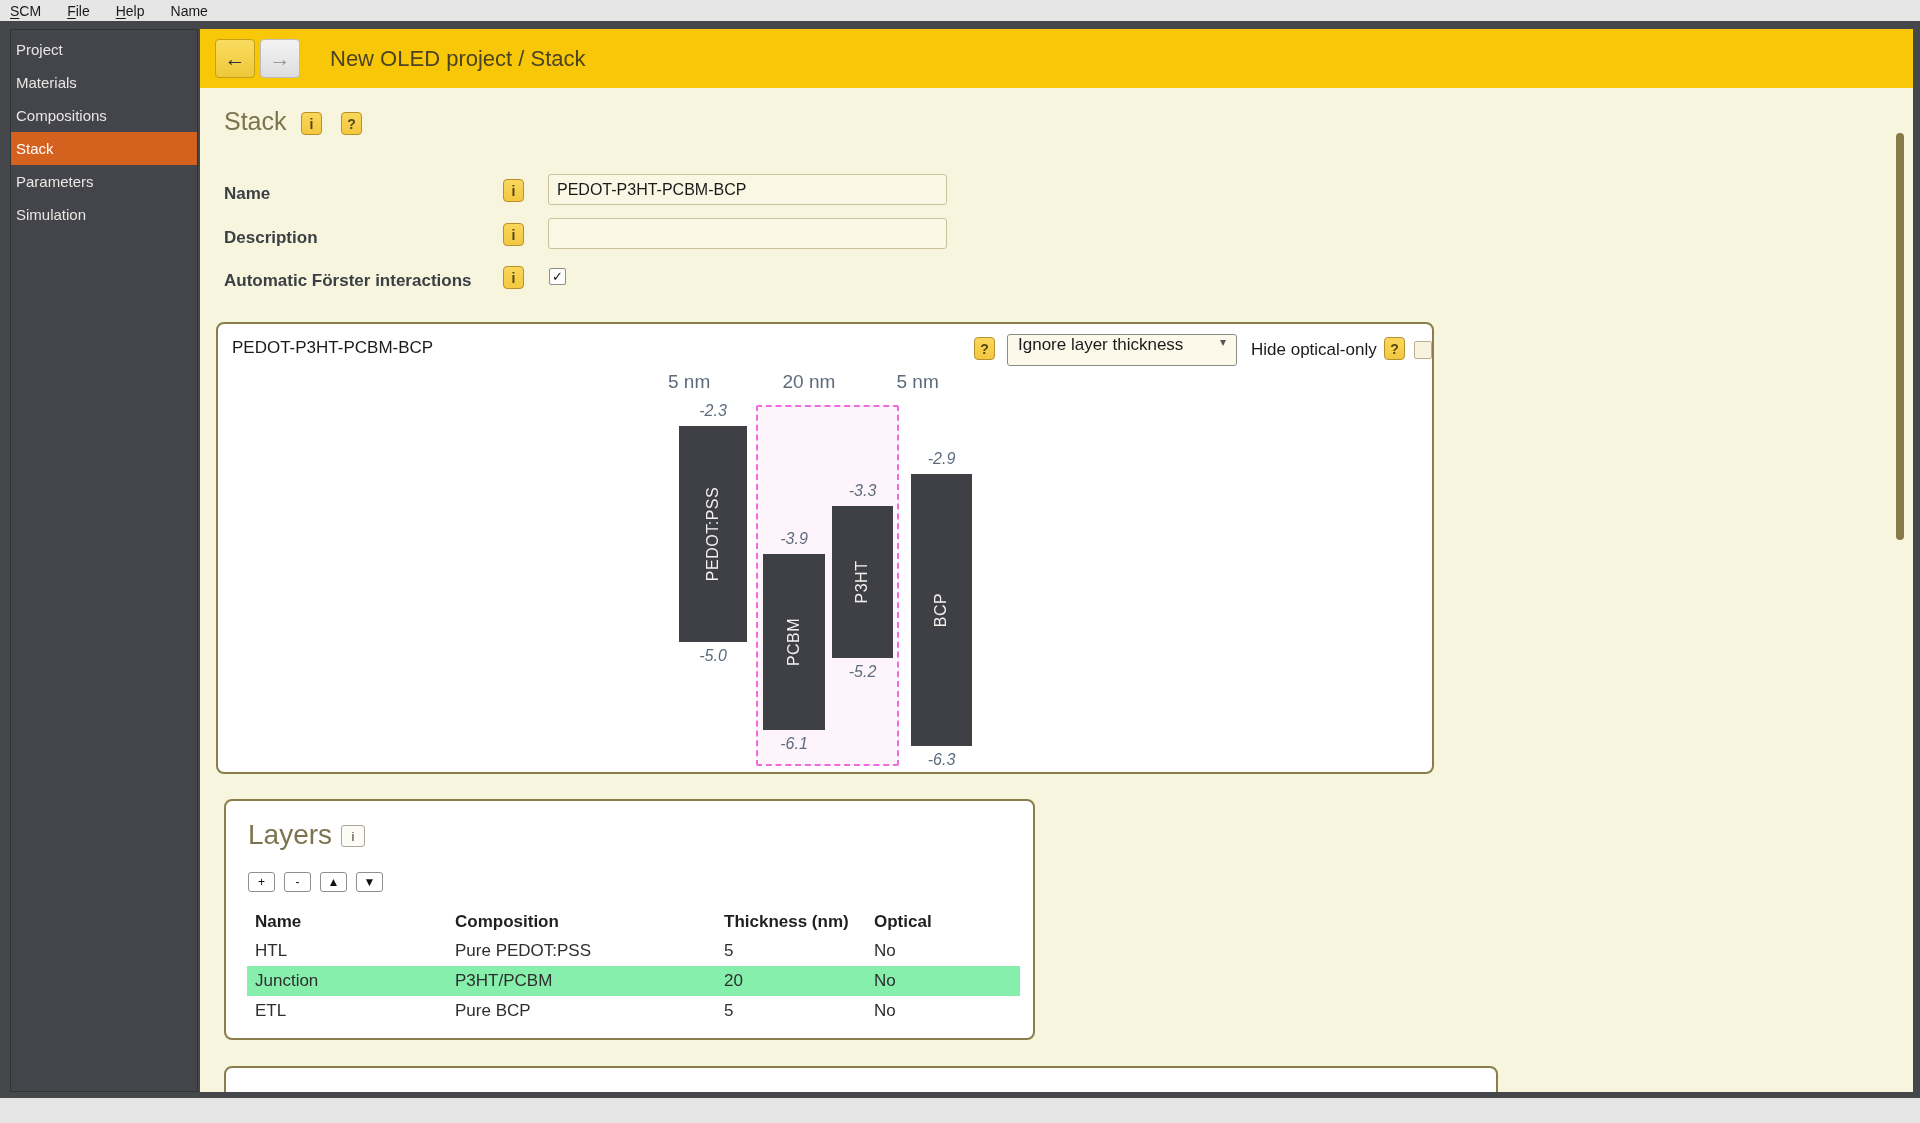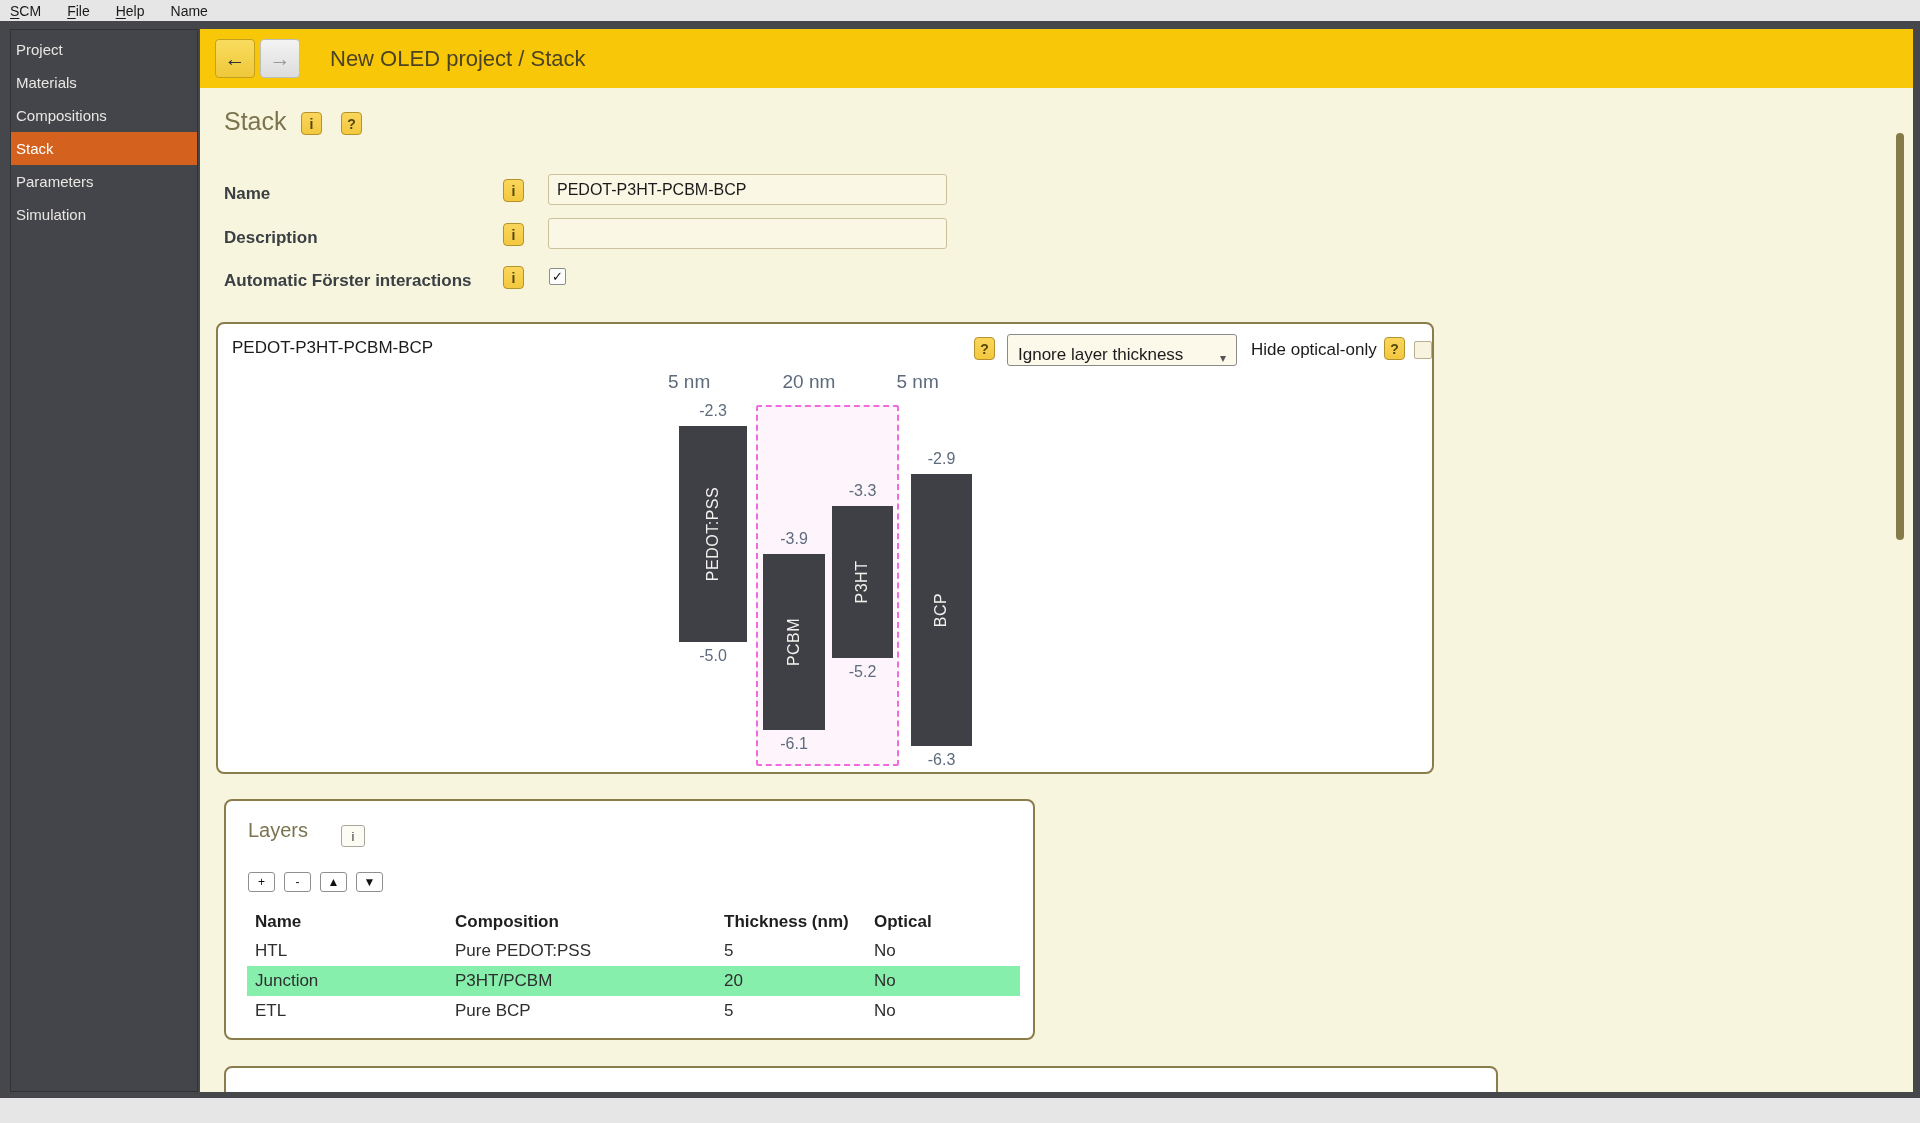--- a/index.html
+++ b/index.html
@@ -27,41 +27,41 @@
   
   .topbar{left:200px;top:29px;width:1713px;height:59px;background:#F8C808;}
   .navbtn{position:absolute;width:40px;height:39px;border-radius:4px;display:flex;align-items:center;justify-content:center;font-size:21px;box-sizing:border-box;cursor:pointer;}
   .navbtn.back{left:15px;top:10px;background:linear-gradient(#F9DC5E,#EFC83A);border:1px solid #C3A01B;color:#2F3340;}
   .navbtn.fwd{left:60px;top:10px;background:linear-gradient(#F3F3F3,#DDDDDD);border:1px solid #BDBDBD;color:#9A9A9A;}
   .topbar-title{position:absolute;left:130px;top:0;height:59px;line-height:59px;font-size:22px;color:#4B4323;}
 
   
   .content{left:200px;top:88px;width:1713px;height:1004px;background:#F8F5DE;overflow:hidden;}
   .page-title{font-size:25px;color:#7C744E;}
-  .h-olive{font-size:20px;color:#7C744E;}
+  .h-olive{font-size:28px;color:#7C744E;}
   .lbl{font-size:17px;font-weight:bold;color:#3B4045;white-space:nowrap;}
 
   .btn-ys{width:21px;height:23px;border-radius:4px;background:linear-gradient(#FAD65C,#F3C83E);border:1px solid #B5922B;color:#54460F;font-size:14px;font-weight:bold;display:flex;align-items:center;justify-content:center;box-sizing:border-box;cursor:pointer;}
   .btn-ls{width:24px;height:22px;border-radius:3px;background:#FCFBF4;border:1px solid #A9A69B;color:#3B3B3B;font-size:13px;display:flex;align-items:center;justify-content:center;box-sizing:border-box;cursor:pointer;}
 
   .tinput{background:#FAF7E5;border:1px solid #CBC29D;border-radius:3px;height:31px;width:399px;box-sizing:border-box;padding:0 8px;font-size:16px;color:#1A1A1A;font-family:inherit;outline:none;}
   .chk{width:17px;height:17px;background:#FDFDFC;border:1px solid #8E8E8E;border-radius:2px;box-sizing:border-box;display:flex;align-items:center;justify-content:center;font-size:13px;font-weight:bold;color:#111;cursor:pointer;}
   .chk.cream{background:#F7F3DE;border:1px solid #B9B094;width:18px;height:18px;}
 
   
   .panel{background:#FFFFFF;border:2px solid #8A7D4B;border-radius:8px;box-sizing:border-box;}
   .panel-title{font-size:17px;color:#1B1B1B;}
 
-  .dropdown{width:230px;height:32px;background:#FCF9EA;border:1px solid #8B8B8B;border-radius:3px;box-sizing:border-box;display:flex;align-items:flex-end;padding:0 10px;font-size:17px;color:#1B1B1B;cursor:pointer;}
+  .dropdown{width:230px;height:32px;background:#FCF9EA;border:1px solid #8B8B8B;border-radius:3px;box-sizing:border-box;display:flex;align-items:flex-start;padding:0 10px;font-size:17px;color:#1B1B1B;cursor:pointer;}
   .dropdown .dd-arrow{margin-left:auto;font-size:12px;color:#555;}
 
   
   .ebar{position:absolute;background:#3F3F46;display:flex;align-items:center;justify-content:center;cursor:pointer;}
   .ebar .vtxt{transform:rotate(-90deg);white-space:nowrap;color:#F2F1ED;font-size:16px;letter-spacing:0.5px;}
-  .evl{position:absolute;text-align:center;font-size:16px;color:#5D6B7C;height:18px;line-height:18px;}
+  .evl{position:absolute;text-align:center;font-size:16px;color:#5D6B7C;height:18px;line-height:18px;font-style:italic;}
   .nm-lbl{position:absolute;text-align:left;font-size:19px;color:#5D6B7C;height:18px;line-height:18px;}
   .jbox{position:absolute;background:#FEF5FC;border:2px dashed #F06CDE;border-radius:2px;box-sizing:border-box;}
 
   
   .mini-btn{width:27px;height:20px;background:#FFFFFF;border:1px solid #8F8F8F;border-radius:3px;box-sizing:border-box;display:flex;align-items:center;justify-content:center;font-size:12px;color:#111;cursor:pointer;}
   .ltable{position:absolute;left:21px;top:107px;width:773px;}
   .lrow{display:grid;grid-template-columns:200px 269px 150px 1fr;height:30px;align-items:center;font-size:17px;color:#2E2E2E;}
   .lrow>div{padding-left:8px;white-space:nowrap;}
   .lrow.hdr{height:28px;font-weight:bold;color:#1F1F1F;}
   .lrow.striped{background:#86efac;}

